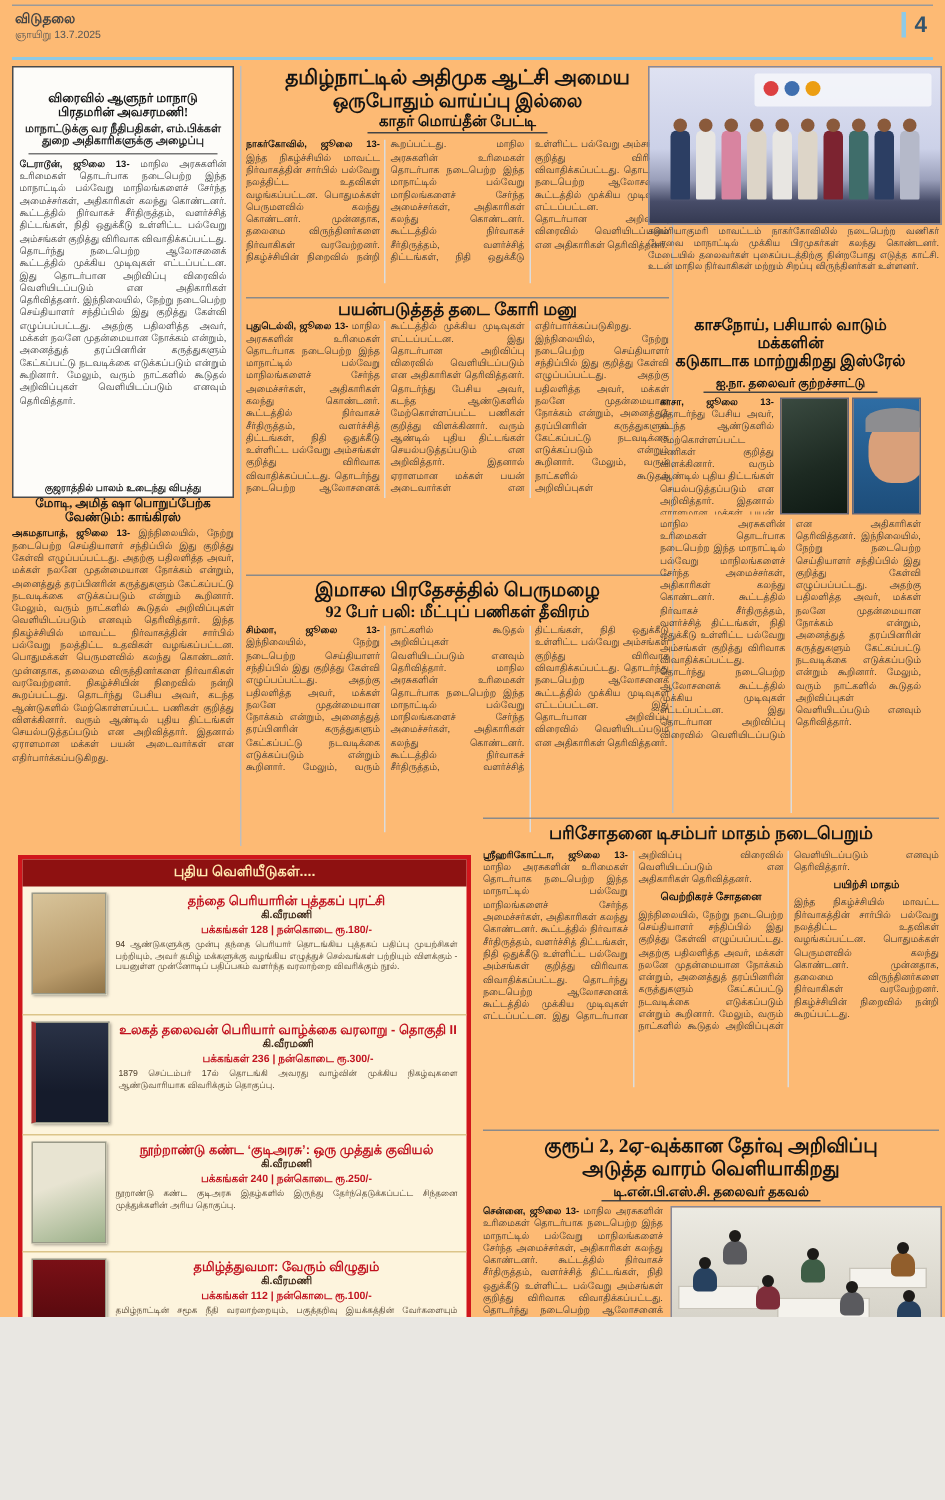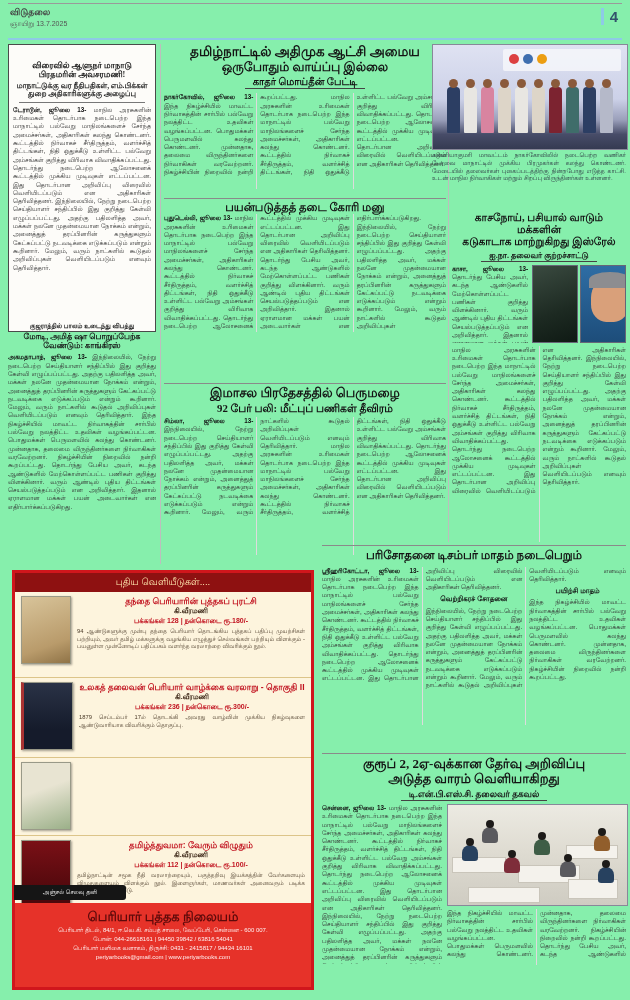--- a/index.html
+++ b/index.html
@@ -1,16 +1,16 @@
 <!DOCTYPE html>
 <html><head>
 <meta charset="utf-8">
 <style>
   html,body{margin:0;padding:0;background:#e9e7e2;}
-  .page{position:relative;width:630px;height:1000px;margin:0 auto;background:#86efac;
+  .page{position:relative;width:630px;height:878px;margin:0 auto;background:#fdba74;
         font-family:"Liberation Sans",sans-serif;color:#2e2e2e;overflow:hidden;}
   
   .top-rule{position:absolute;left:8px;top:3px;right:8px;height:1px;background:#9a9a9a;}
   .masthead{position:absolute;left:10px;top:7px;font-size:9px;font-weight:bold;color:#444;line-height:1.3;}
   .m-date{font-size:7px;font-weight:normal;color:#555;}
   .pagenum{position:absolute;right:12px;top:8px;font-size:15px;font-weight:bold;color:#33536b;
            border-left:3px solid #8ecae6;padding-left:6px;}
   .header-rule{position:absolute;left:8px;top:38px;right:8px;height:2px;background:#8ecae6;}
   
   .hl{font-family:"Liberation Serif",serif;font-weight:bold;color:#141414;text-align:center;line-height:1.15;}
@@ -47,21 +47,21 @@
      background:linear-gradient(180deg,#dfe2f2 0%,#ccd1e8 52%,#9a9fba 72%,#474c68 86%,#353a52 100%);overflow:hidden;}
   .banner{position:absolute;top:4px;left:70px;width:118px;height:22px;background:#f4f5fa;border-radius:2px;opacity:.92;}
   .banner i{position:absolute;top:5px;width:10px;height:10px;border-radius:50%;}
   .people{position:absolute;left:0;right:0;bottom:16px;display:flex;justify-content:center;align-items:flex-end;}
   .person{position:relative;width:13px;height:46px;border-radius:4px 4px 1px 1px;margin:0 2px;}
   .person::before{content:"";position:absolute;top:-8px;left:2px;width:9px;height:9px;border-radius:50%;background:#8a5a3b;}
   .p1{background:#2c3e63}.p2{background:#e8e6e2}.p3{background:#d884a0}.p4{background:#7c2330}
   .p5{background:#ddd5c8}.p6{background:#3f6d6a}.p7{background:#b5b9c9}
   .cap-top{position:absolute;left:432px;top:151px;width:194px;height:58px;font-size:6.1px;
            line-height:1.28;text-align:justify;color:#2b3340;overflow:hidden;}
-  .isr{position:absolute;left:452px;top:212px;width:174px;height:330px;}
+  .isr{position:absolute;left:440px;top:212px;width:174px;height:330px;}
   .isr .h1{font-size:10.6px;}
   .isr .sub{font-size:8px;margin:2px 0 3px;}
   .isr-row{display:flex;gap:4px;height:78px;margin-bottom:3px;}
   .isr-txt{width:76px;}
   .isr-imgs{flex:1;display:flex;gap:2px;}
   .img-dark{flex:1;background:linear-gradient(160deg,#3a4a40,#1d2a22 60%,#0f1a14);border:1px solid #667;}
   .img-face{flex:1;position:relative;background:linear-gradient(180deg,#2e6da4,#1d4d7a);border:1px solid #667;overflow:hidden;}
   .img-face::before{content:"";position:absolute;left:10px;top:12px;width:38px;height:44px;border-radius:45% 45% 40% 40%;background:#d9a07a;}
   .img-face::after{content:"";position:absolute;left:8px;top:6px;width:42px;height:16px;border-radius:50% 50% 0 0;background:#8d8d90;}
   
@@ -76,21 +76,21 @@
   .photo-exam{position:relative;width:100%;height:100px;border:1px solid #889;overflow:hidden;
      background:linear-gradient(180deg,#eceae2 0%,#dfdcd2 45%,#cfccc2 100%);}
   .desk{position:absolute;background:#f4f2ec;border:1px solid #c9c5ba;}
   .student{position:absolute;width:16px;height:16px;border-radius:50% 50% 20% 20%;}
   .student::before{content:"";position:absolute;top:-7px;left:4px;width:8px;height:8px;border-radius:50%;background:#1d1b19;}
   .s1{background:#27415f}.s2{background:#7e2d3a}.s3{background:#3e5d46}.s4{background:#5a5a5e}.s5{background:#915e2c}
   .tn-bottom{margin-top:3px;height:56px;}
   
   .ad{position:absolute;left:12px;top:570px;width:302px;height:420px;border:3px solid #d0161c;
       background:#fdf4dd;box-sizing:border-box;}
-  .ad-head{background:#8e1111;color:#ffe9b0;font-size:9.5px;font-weight:normal;text-align:center;padding:3px 12px;}
+  .ad-head{background:#8e1111;color:#ffe9b0;font-size:9.5px;font-weight:bold;text-align:center;padding:3px 12px;}
   .book{display:flex;gap:6px;padding:4px 6px 3px;border-bottom:1px solid #dcc489;}
   .cover{width:48px;height:66px;border:1px solid #998;box-shadow:1px 1px 2px rgba(0,0,0,.35);flex:none;}
   .cv1{background:linear-gradient(160deg,#d8c49a,#b99b6b 70%,#8f7347);}
   .cv2{background:linear-gradient(180deg,#2a3246,#151b2b 70%);border-left:3px solid #a33;}
   .cv3{background:linear-gradient(160deg,#e8e4d2 40%,#9bb089);}
   .cv4{background:linear-gradient(180deg,#7a1016,#4e080c 80%);}
   .bk-txt{flex:1;text-align:center;}
   .bk-title{color:#c1121f;font-weight:bold;font-size:8.6px;line-height:1.2;}
   .bk-auth{color:#3a2415;font-weight:bold;font-size:7px;margin-top:1px;}
   .bk-meta{color:#c1121f;font-weight:bold;font-size:7px;margin-top:1px;}
@@ -298,20 +298,26 @@
       <div class="bk-txt">
         <div class="bk-title">உலகத் தலைவன் பெரியார் வாழ்க்கை வரலாறு - தொகுதி II</div>
         <div class="bk-auth">கி.வீரமணி</div>
         <div class="bk-meta">பக்கங்கள் 236  |  நன்கொடை ரூ.300/-</div>
         <div class="bk-desc" style="height:22px;">1879 செப்டம்பர் 17ல் தொடங்கி அவரது வாழ்வின் முக்கிய நிகழ்வுகளை ஆண்டுவாரியாக விவரிக்கும் தொகுப்பு.</div>
       </div>
     </div>
 
     <div class="book" style="height:70px;">
       <div class="cover cv3"></div>
+      <div class="bk-txt">
+        <div class="bk-title">நூற்றாண்டு கண்ட ‘குடிஅரசு’: ஒரு முத்துக் குவியல்</div>
+        <div class="bk-auth">கி.வீரமணி</div>
+        <div class="bk-meta">பக்கங்கள் 240  |  நன்கொடை ரூ.250/-</div>
+        <div class="bk-desc" style="height:20px;">நூறாண்டு கண்ட குடிஅரசு இதழ்களில் இருந்து தேர்ந்தெடுக்கப்பட்ட சிந்தனை முத்துக்களின் அரிய தொகுப்பு.</div>
+      </div>
     </div>
 
     <div class="book" style="height:74px;border-bottom:none;">
       <div class="cover cv4"></div>
       <div class="bk-txt">
         <div class="bk-title">தமிழ்த்துவமா: வேரும் விழுதும்</div>
         <div class="bk-auth">கி.வீரமணி</div>
         <div class="bk-meta">பக்கங்கள் 112  |  நன்கொடை ரூ.100/-</div>
         <div class="bk-desc" style="height:26px;">தமிழ்நாட்டின் சமூக நீதி வரலாற்றையும், பகுத்தறிவு இயக்கத்தின் வேர்களையும் விழுதுகளையும் விளக்கும் நூல். இளைஞர்கள், மாணவர்கள் அனைவரும் படிக்க வேண்டிய வெளியீடு.</div>
       </div>

